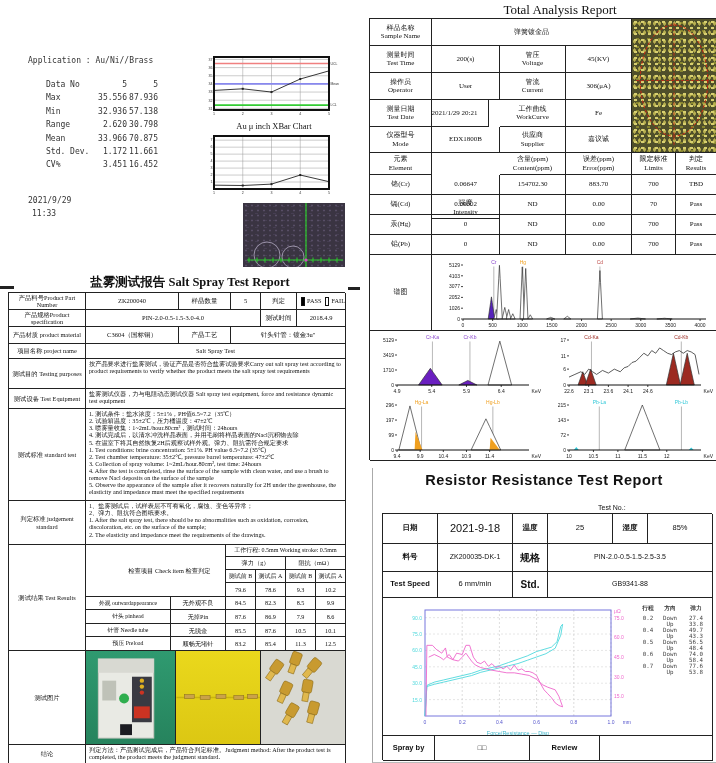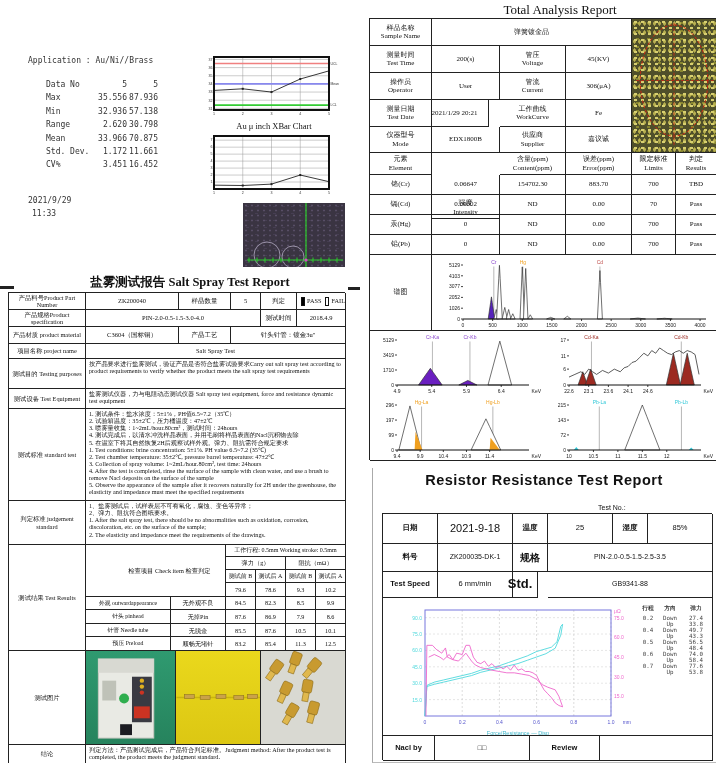--- a/index.html
+++ b/index.html
@@ -622,21 +622,21 @@
       <div class="cell bold sans" style="left: 130px; top: 0px; width: 35px; height: 30px; font-size: 7.5px;">温度</div>
       <div class="cell sans" style="left: 165px; top: 0px; width: 65px; height: 30px; font-size: 7.5px;">25</div>
       <div class="cell bold sans" style="left: 230px; top: 0px; width: 35px; height: 30px; font-size: 7.5px;">湿度</div>
       <div class="cell sans" style="left: 265px; top: 0px; width: 65px; height: 30px; font-size: 7.5px;">85%</div>
       <div class="cell bold sans" style="left: 0px; top: 30px; width: 55px; height: 28px; font-size: 7.5px;">料号</div>
       <div class="cell sans" style="left: 55px; top: 30px; width: 75px; height: 28px; font-size: 7px;">ZK200035-DK-1</div>
       <div class="cell bold sans" style="left: 130px; top: 30px; width: 35px; height: 28px; font-size: 10px;">规格</div>
       <div class="cell sans" style="left: 165px; top: 30px; width: 165px; height: 28px; font-size: 7px;">PIN-2.0-0.5-1.5-2.5-3.5</div>
       <div class="cell bold sans" style="left: 0px; top: 58px; width: 55px; height: 26px; font-size: 7.5px;">Test Speed</div>
       <div class="cell sans" style="left: 55px; top: 58px; width: 75px; height: 26px; font-size: 7.5px;">6    mm/min</div>
-      <div class="cell bold sans" style="left: 120px; top: 58px; width: 35px; height: 26px; font-size: 13px;">Std.</div>
+      <div class="cell bold sans" style="left: 130px; top: 58px; width: 35px; height: 26px; font-size: 10px;">Std.</div>
       <div class="cell sans" style="left: 165px; top: 58px; width: 165px; height: 26px; font-size: 7px;">GB9341-88</div>
       <div class="cell " style="left: 0px; top: 84px; width: 330px; height: 138px; border-top: none; border-right: 1px solid rgb(34, 34, 34); border-bottom: 1px solid rgb(34, 34, 34); border-left: none; border-image: initial; justify-content: flex-start; align-items: flex-start; flex-direction: row;">
         <div style="margin: 4px 0px 0px 14px;">
           <svg width="236" height="136" viewBox="0 0 236 136">
             <line x1="65.2" y1="8" x2="65.2" y2="114" stroke="#bbb" stroke-width="0.5" stroke-dasharray="2,2"></line>
             <line x1="102.4" y1="8" x2="102.4" y2="114" stroke="#bbb" stroke-width="0.5" stroke-dasharray="2,2"></line>
             <line x1="139.6" y1="8" x2="139.6" y2="114" stroke="#bbb" stroke-width="0.5" stroke-dasharray="2,2"></line>
             <line x1="176.8" y1="8" x2="176.8" y2="114" stroke="#bbb" stroke-width="0.5" stroke-dasharray="2,2"></line>
             <line x1="214" y1="8" x2="214" y2="114" stroke="#bbb" stroke-width="0.5" stroke-dasharray="2,2"></line>
             <line x1="28" y1="15.64948453608247" x2="214" y2="15.64948453608247" stroke="#ccc" stroke-width="0.5" stroke-dasharray="2,2"></line>
@@ -735,19 +735,19 @@
             <span style="width: 26px;">8.7</span>
           </div>
           <div style="display: flex;">
             <span style="width: 18px;"></span>
             <span style="width: 26px;">Up</span>
             <span style="width: 26px;">53.8</span>
             <span style="width: 26px;">20.9</span>
           </div>
         </div>
       </div>
-      <div class="cell bold sans" style="left: 0px; top: 222px; width: 52px; height: 25px; font-size: 7.5px;">Nacl by</div>
+      <div class="cell bold sans" style="left: 0px; top: 222px; width: 52px; height: 25px; font-size: 7.5px;">Spray by</div>
       <div class="cell sans" style="left: 52px; top: 222px; width: 95px; height: 25px; font-size: 7px;">□□</div>
       <div class="cell bold sans" style="left: 147px; top: 222px; width: 70px; height: 25px; font-size: 7.5px;">Review</div>
       <div class="cell sans" style="left: 217px; top: 222px; width: 113px; height: 25px; font-size: 7px;"></div>
     </div>
 
 </div>
 
 </body></html>

